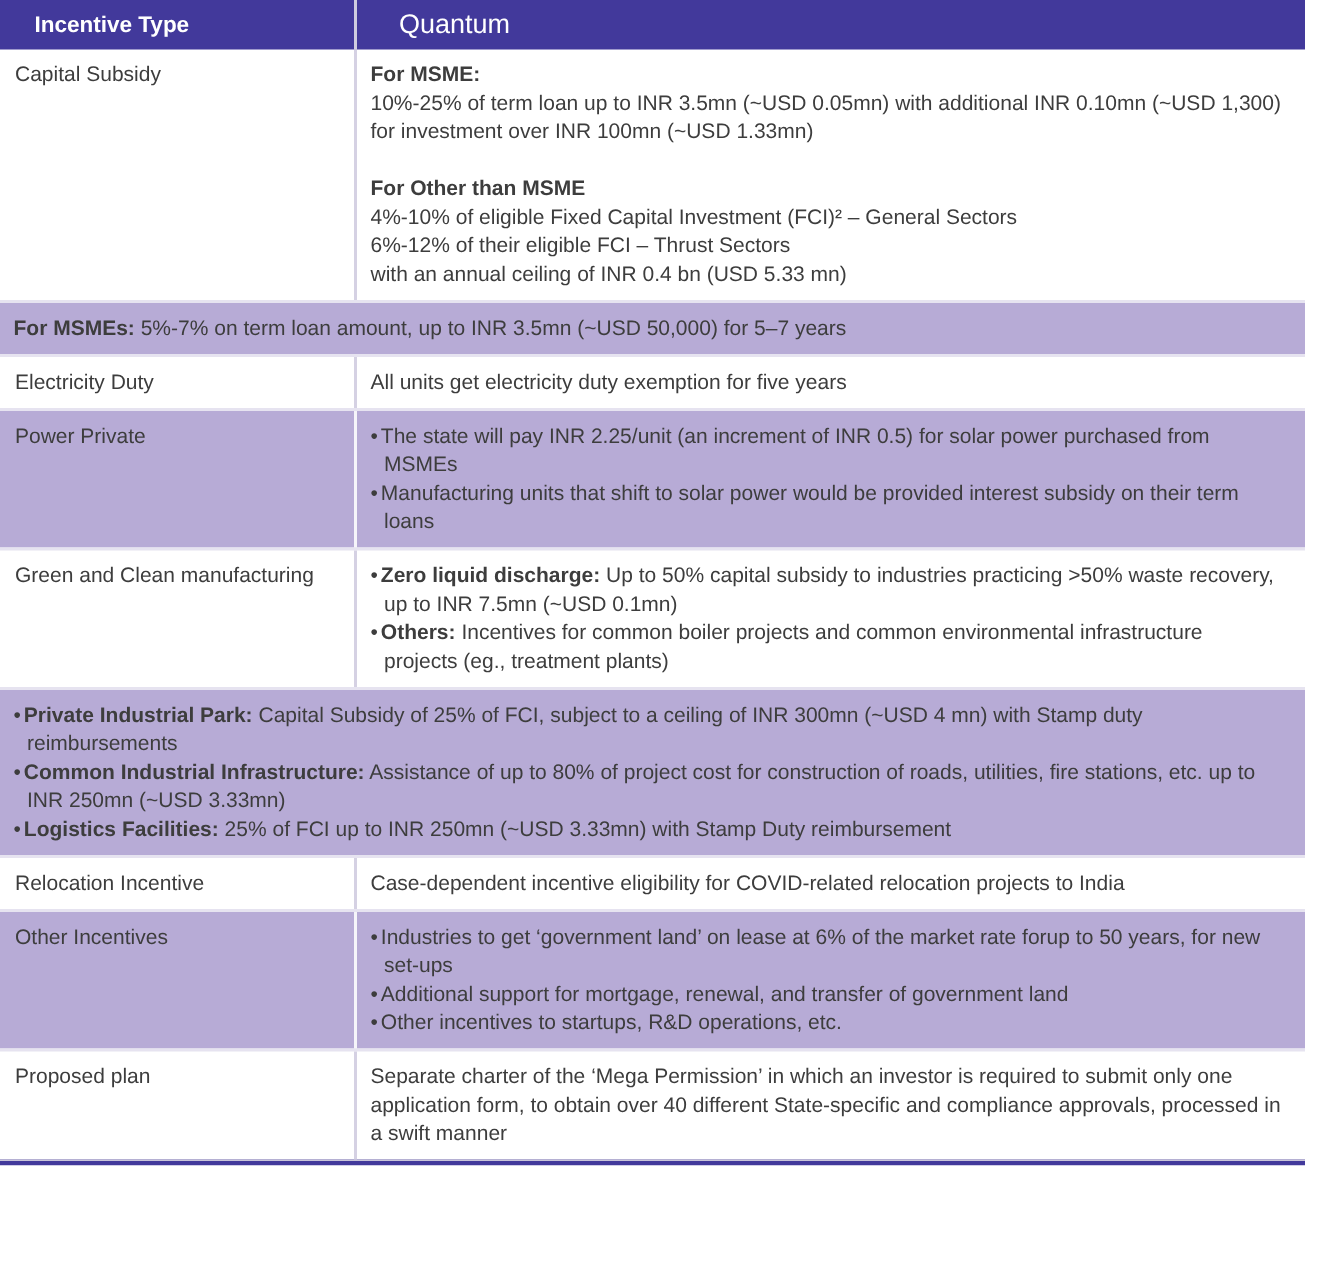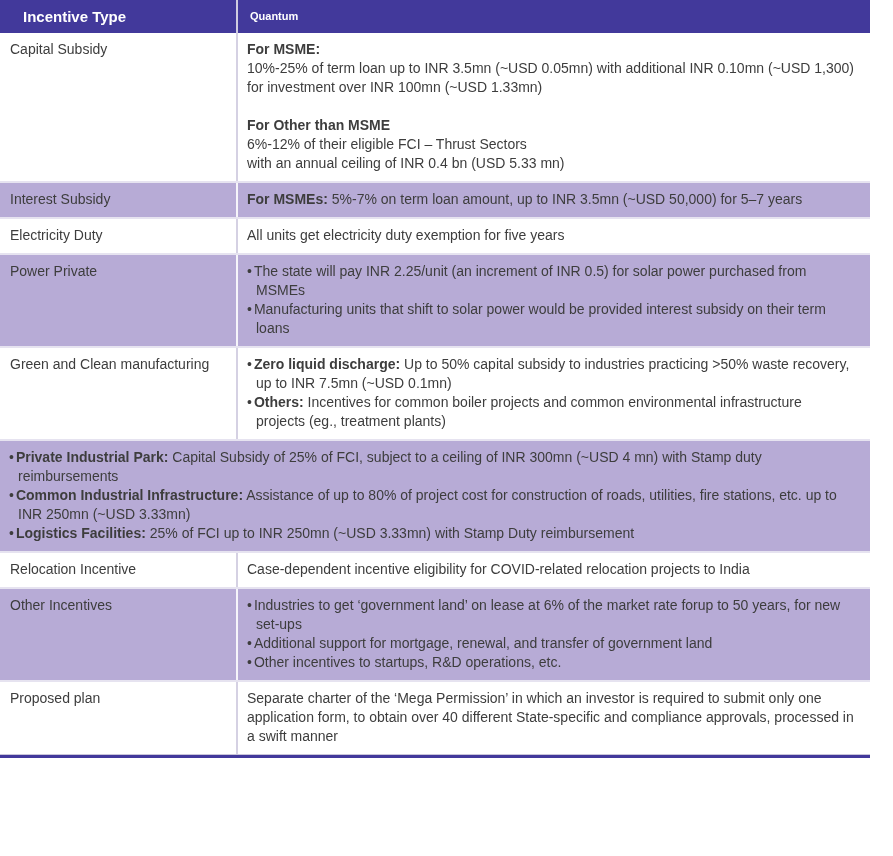--- a/index.html
+++ b/index.html
@@ -31,23 +31,23 @@
   }
 
   .header-row { background: #42399b; color: #ffffff; }
   .header-row .c1 {
     font-weight: bold;
     font-size: 15px;
     padding: 7px 8px 7px 23px;
     border-right: 2px solid #cfcce0;
   }
   .header-row .c2 {
-    font-weight: bold;
-    font-size: 11px;
-    padding: 7px 16px 7px 12px;
+    font-weight: normal;
+    font-size: 18px;
+    padding: 7px 16px 7px 28px;
   }
 
   .row.shaded { background: #b7abd6; }
   .row.shaded .c1 { border-right-color: #f6f5fa; }
 
   .line { }
   .line b { font-weight: bold; text-align: right; }
   .heading { font-weight: bold; }
   .gap { height: 19px; }
 
@@ -70,26 +70,26 @@
     <div class="cell c2">Quantum</div>
   </div>
   <div id="rows">
       <div class="row">
         <div class="cell c1">Capital Subsidy</div>
         <div class="cell c2">
           <div class="line heading">For MSME:</div>
           <div class="line">10%-25% of term loan up to INR 3.5mn (~USD 0.05mn) with additional INR 0.10mn (~USD 1,300) for investment over INR 100mn (~USD 1.33mn)</div>
           <div class="gap"></div>
           <div class="line heading">For Other than MSME</div>
+          <div class="line">4%-10% of eligible Fixed Capital Investment (FCI)² – General Sectors</div>
           <div class="line">6%-12% of their eligible FCI – Thrust Sectors</div>
           <div class="line">with an annual ceiling of INR 0.4 bn (USD 5.33 mn)</div>
         </div>
       </div>
       <div class="row shaded">
-        <div class="cell c1">Interest Subsidy</div>
         <div class="cell c2">
           <div class="line"><b>For MSMEs:</b> 5%-7% on term loan amount, up to INR 3.5mn (~USD 50,000) for 5–7 years</div>
         </div>
       </div>
       <div class="row">
         <div class="cell c1">Electricity Duty</div>
         <div class="cell c2">
           <div class="line">All units get electricity duty exemption for five years</div>
         </div>
       </div>

